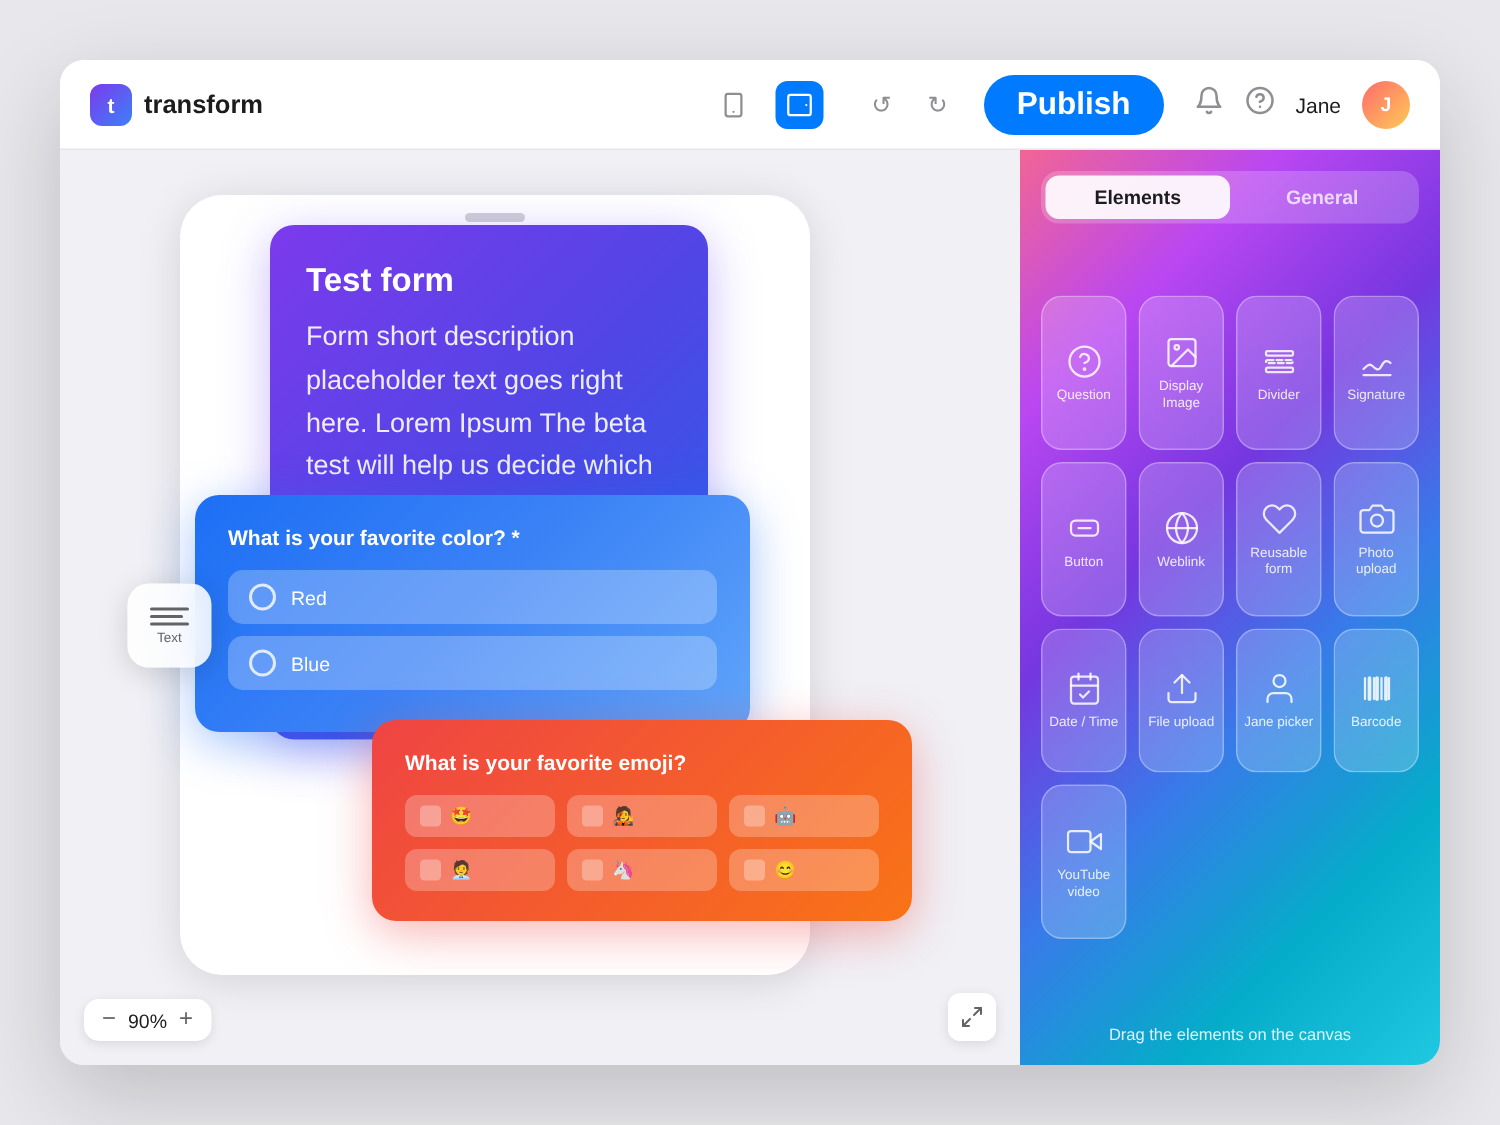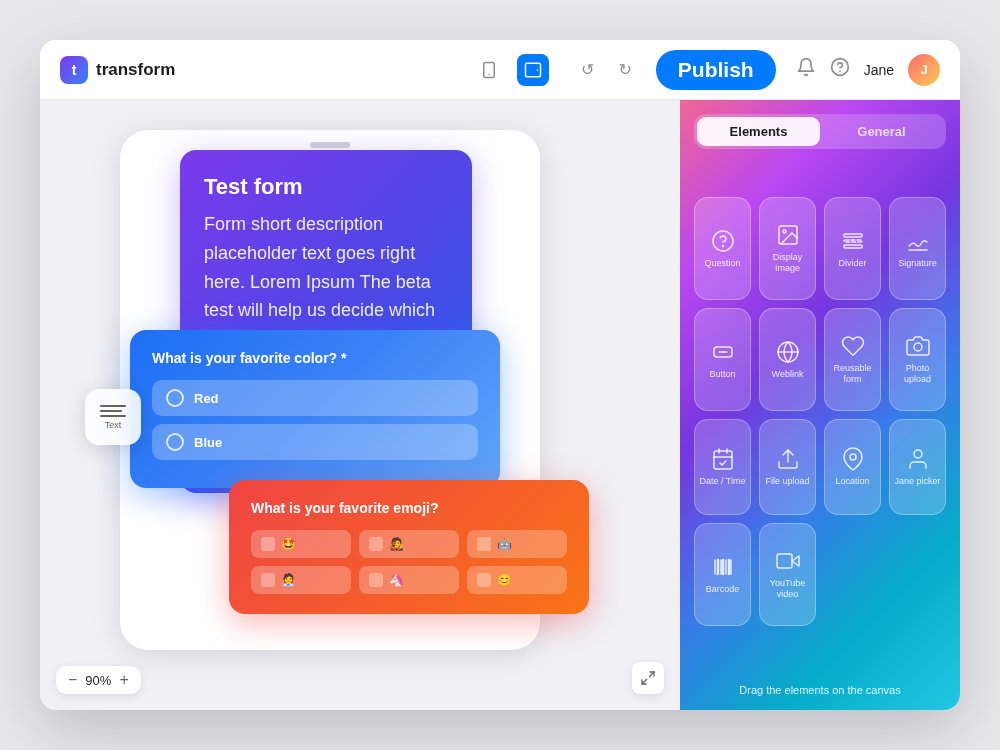--- a/index.html
+++ b/index.html
@@ -211,34 +211,34 @@
     }
     .radio-option {
       background: rgba(255,255,255,0.25);
       border-radius: 10px;
       padding: 9px 14px;
       margin-bottom: 8px;
       display: flex;
       align-items: center;
       gap: 10px;
       font-size: 13px;
-      font-weight: 700;
+      font-weight: 400;
     }
     .radio-circle {
       width: 18px;
       height: 18px;
       border-radius: 50%;
       border: 2px solid rgba(255,255,255,0.8);
       flex-shrink: 0;
     }
 
     
     .red-card {
       position: absolute;
-      top: 380px; left: 189px;
+      top: 380px; left: 208px;
       width: 360px;
       background: linear-gradient(135deg, #ef4444, #f97316);
       border-radius: 16px;
       padding: 20px 22px;
       color: white;
       z-index: 7;
       box-shadow: 0 8px 32px rgba(239,68,68,0.4);
     }
     .emoji-grid {
       display: grid;
@@ -667,27 +667,20 @@
 
           <div class="element-item">
             <svg class="icon-svg" viewBox="0 0 24 24">
                 <path d="M21 15v4a2 2 0 0 1-2 2H5a2 2 0 0 1-2-2v-4"></path>
                 <polyline points="17 8 12 3 7 8"></polyline>
                 <line x1="12" y1="3" x2="12" y2="15"></line>
               </svg>
             <span class="element-label">File upload</span>
           </div>
 
-          <div class="element-item">
-            <svg class="icon-svg" viewBox="0 0 24 24">
-                <path d="M21 10c0 7-9 13-9 13s-9-6-9-13a9 9 0 0 1 18 0z"></path>
-                <circle cx="12" cy="10" r="3"></circle>
-              </svg>
-            <span class="element-label">Location</span>
-          </div>
 
           <div class="element-item">
             <svg class="icon-svg" viewBox="0 0 24 24">
                 <path d="M20 21v-2a4 4 0 0 0-4-4H8a4 4 0 0 0-4 4v2"></path>
                 <circle cx="12" cy="7" r="4"></circle>
               </svg>
             <span class="element-label">Jane picker</span>
           </div>
 
           <div class="element-item">

